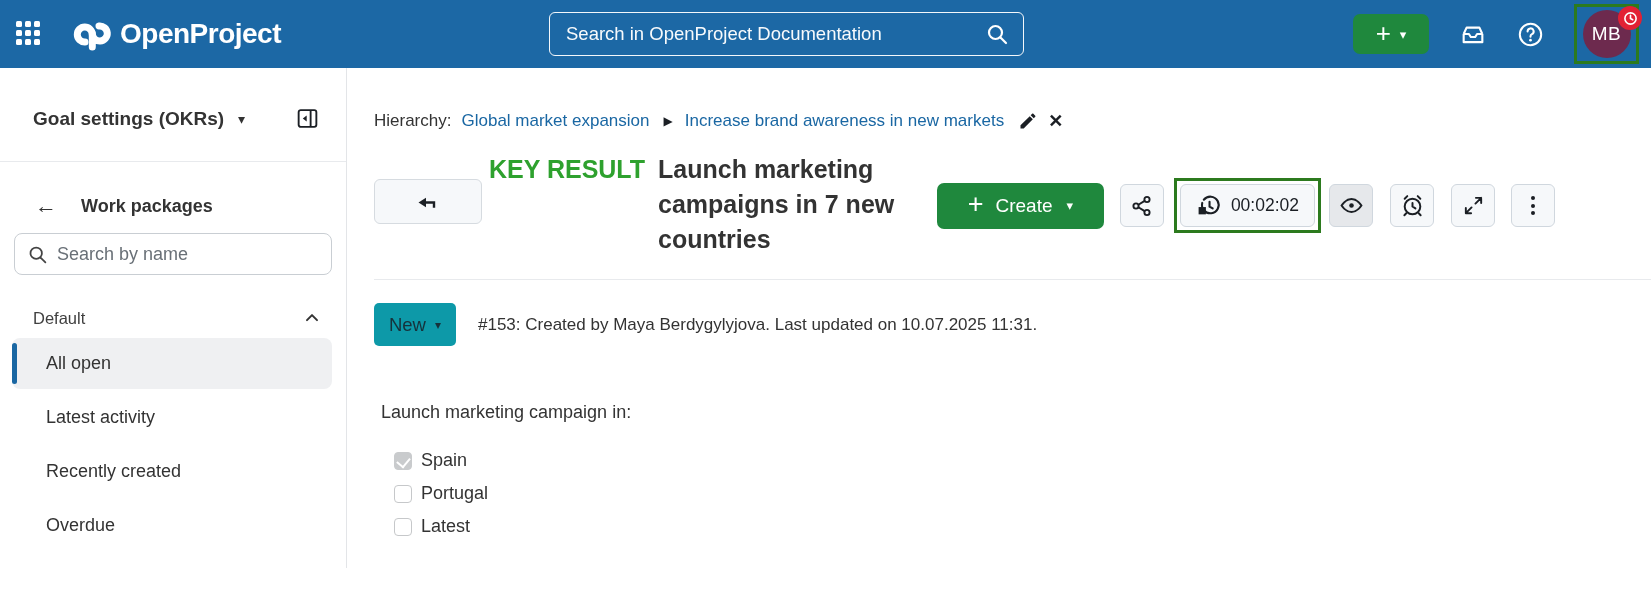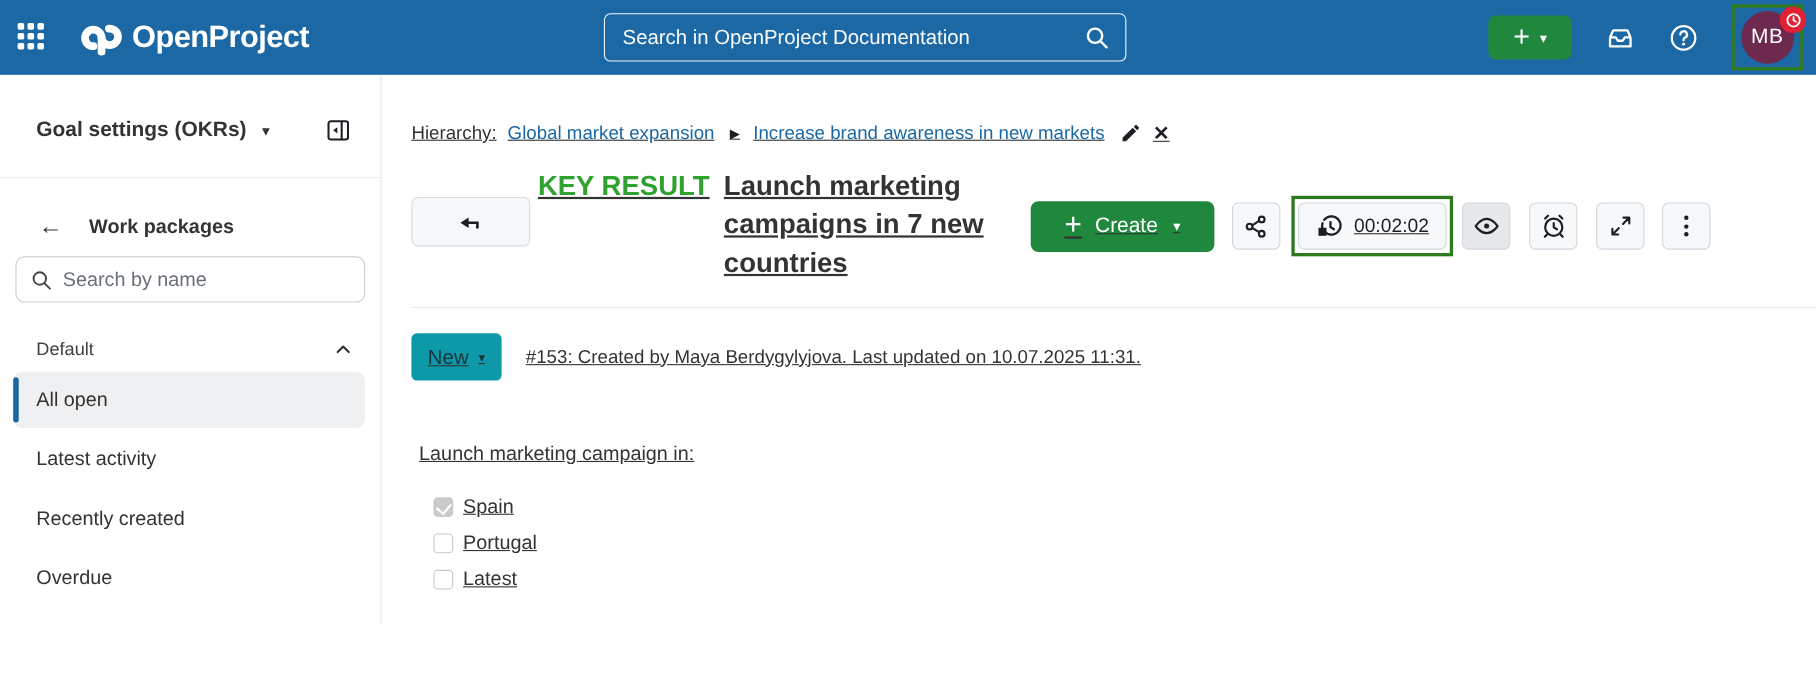--- a/index.html
+++ b/index.html
@@ -20,39 +20,39 @@
   .plus-btn .plus { font-size:26px; font-weight:400; line-height:1; margin-top:-3px; }
   .plus-btn .caret { font-size:13px; }
   .icon-btn-top { background:none; border:none; color:#fff; cursor:pointer; display:flex; align-items:center; }
   .avatar-box { width:65px; height:60px; border:3px solid #2C7A1E; display:flex; align-items:center; justify-content:center; position:relative; margin-right:4px; }
   .avatar { width:48px; height:48px; border-radius:50%; background:#6D2A4E; color:#fff; font-size:19px; display:flex; align-items:center; justify-content:center; cursor:pointer; letter-spacing:.5px; }
   .avatar-badge { position:absolute; top:-1px; right:-6px; width:24px; height:24px; border-radius:50%; background:#E22134; display:flex; align-items:center; justify-content:center; }
 
   
   .page { display:flex; height:500px; }
   .sidebar { width:347px; flex:0 0 347px; border-right:1px solid #E3E5E8; padding-top:0; }
-  .content { flex:1; padding:0 0 0 27px;text-decoration:underline; }
+  .content { flex:1; padding:0 0 0 27px; }
 
   
   .sb-title-row { display:flex; align-items:center; margin:38px 14px 0 33px; }
   .sb-title { font-size:19px; font-weight:700; color:#333; cursor:pointer; }
   .sb-title-caret { font-size:14px; margin-left:14px; color:#333; cursor:pointer; }
   .collapse-btn { margin-left:auto; background:none; border:none; cursor:pointer; color:#1b1f24; display:flex; margin-right:12px; }
   .sb-divider { height:1px; background:#E8EAED; margin-top:30px; }
   .sb-back-row { display:flex; align-items:center; margin:33px 14px 0 35px; }
   .sb-back-arrow { font-size:22px; color:#333; background:none; border:none; cursor:pointer; line-height:1; }
   .sb-back-label { font-size:18px; font-weight:700; margin-left:24px; color:#333; }
   .sb-search { margin:16px 14px 0 14px; height:42px; border:1px solid #C9CED3; border-radius:8px; display:flex; align-items:center; padding:0 12px; background:#fff; }
   .sb-search input { flex:1; border:none; outline:none; font-size:18px; font-family:inherit; color:#333; margin-left:9px; }
   .sb-search input::placeholder { color:#697077; opacity:1; }
   .sb-section-row { display:flex; align-items:center; margin:33px 24px 10px 33px; }
   .sb-section-label { font-size:16.5px; font-weight:400; color:#404040; }
   .sb-section-chevron { margin-left:auto; background:none; border:none; cursor:pointer; display:flex; color:#333; }
   .sb-list { padding:0 14px 0 12px; }
-  .sb-item { position:relative; height:51px; display:flex; align-items:center; padding-left:21px; font-size:18px; color:#333; border-radius:8px; cursor:pointer; margin-bottom:3px; }
+  .sb-item { position:relative; height:51px; display:flex; align-items:center; padding-left:34px; font-size:18px; color:#333; border-radius:8px; cursor:pointer; margin-bottom:3px; }
   .sb-item.selected { background:#EFF0F2; }
   .sb-item.selected::before { content:""; position:absolute; left:0; top:5px; bottom:5px; width:5px; background:#1A67A3; border-radius:4px; }
 
   
   .hierarchy { display:flex; align-items:center; margin-top:42px; font-size:17px; }
   .hier-label { color:#333; }
   .hier-link { color:#1A67A3; text-decoration:none; margin-left:10px; cursor:pointer; }
   .hier-sep { font-size:12px; color:#1b1f24; margin:0 12px 0 14px; }
   .hier-edit { background:none; border:none; cursor:pointer; margin-left:14px; display:flex; color:#1b1f24; }
   .hier-close { background:none; border:none; cursor:pointer; margin-left:10px; font-size:18px; font-weight:700; color:#1b1f24; }

